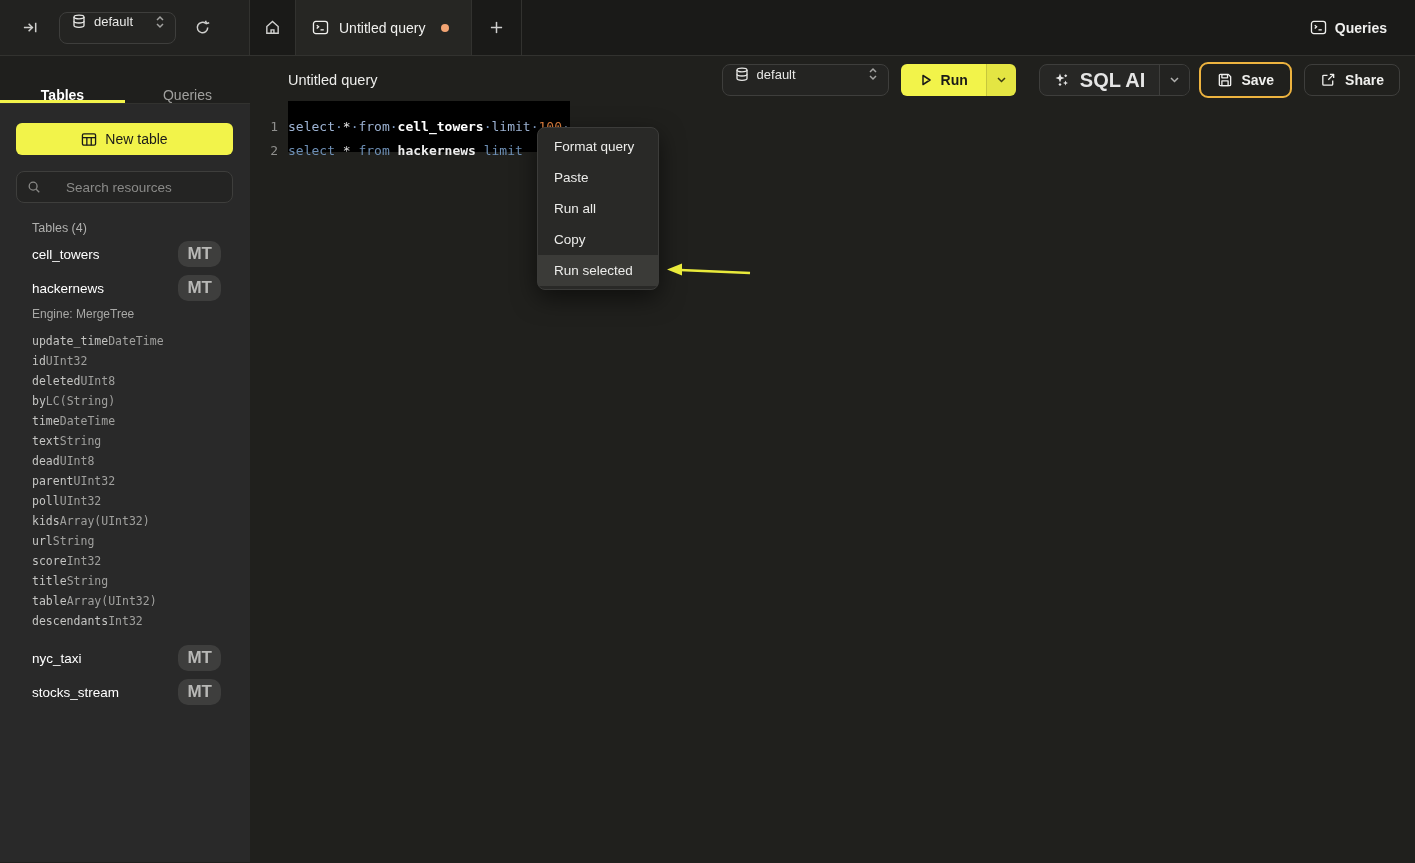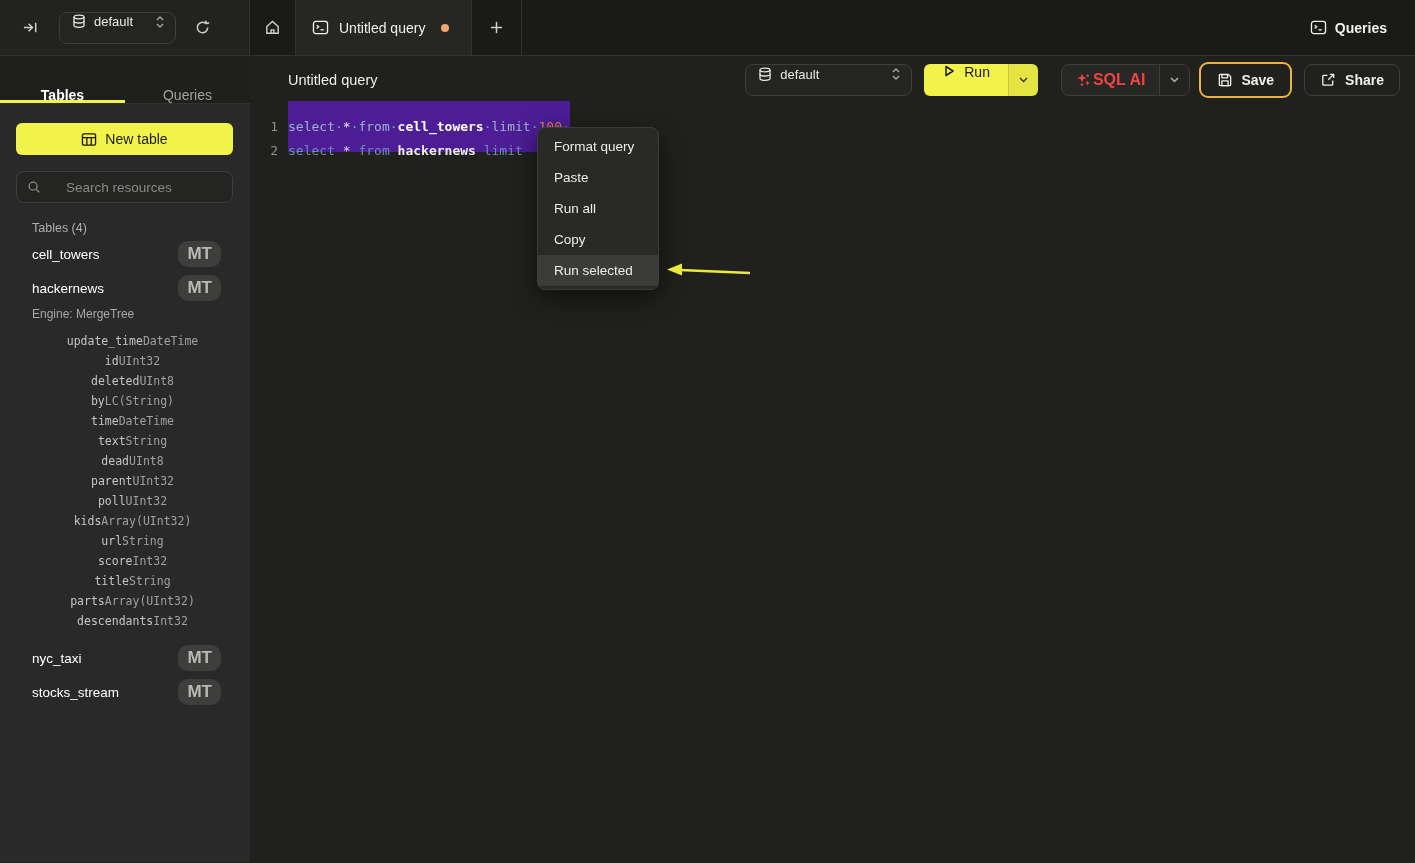--- a/index.html
+++ b/index.html
@@ -56,60 +56,60 @@
   .search-box input::placeholder { color:#8a8a88; }
   .section-title { margin:18px 0 2px 32px; font-size:12.5px; color:#b0b0ae; }
   .tables-list { flex:1; overflow:hidden; }
   .table-row { display:flex; align-items:center; justify-content:space-between;
     padding:0 29px 0 32px; height:34px; cursor:pointer; }
   .table-name { font-size:13.5px; font-weight:500; color:#ffffff; }
   .mt-badge { background:#3e3e3d; color:#b8b8b6; font-size:17px; font-weight:600;
     border-radius:10px; padding:3px 9px; }
   .engine-line { padding:2px 0 8px 32px; font-size:12px; color:#a8a8a6; }
   .columns { padding:2px 0 10px 0; }
-  .col-row { display:flex; justify-content:center; padding:0 17px 0 32px;
+  .col-row { display:flex; justify-content:flex-start; padding:0 17px 0 32px;
     height:20px; align-items:center;
     font-family:"DejaVu Sans Mono", monospace; font-size:11.5px; }
   .col-name { color:#c4c4c2; }
   .col-type { color:#a0a09e; }
 
   
   .main-header { height:48px; display:flex; align-items:center; padding:0 15px 0 38px; }
   .main-title { font-size:14.5px; color:#ededeb; }
   .spacer { flex:1; }
   .hdr-db { height:32px; width:167px; justify-content:space-between; margin-left:0; }
   .run-split { display:flex; height:32px; margin-left:12px; border-radius:6px; overflow:hidden; }
-  .run-main { display:flex; gap:8px; background:#f2f34a; border:none;
-    color:#1a1a18; font-size:14px; font-weight:400; padding:0 18px; cursor:pointer;
+  .run-main { display:flex; align-items:center; gap:8px; background:#f2f34a; border:none;
+    color:#1a1a18; font-size:14px; font-weight:700; padding:0 18px; cursor:pointer;
     border-right:1px solid rgba(0,0,0,0.18); font-family:"Liberation Sans", sans-serif; }
   .run-caret { width:29px; background:#e4e543; border:none; color:#3a3a12;
     display:flex; align-items:center; justify-content:center; cursor:pointer; }
   .sqlai { display:flex; height:32px; margin-left:23px; border:1px solid #3e3e3c;
     border-radius:8px; overflow:hidden; background:#272725; }
-  .sqlai-main { display:flex; align-items:center; gap:1px; background:transparent; border:none;
-    color:#ef4444; font-size:16px; font-weight:600; padding:0 14px; cursor:pointer;
+  .sqlai-main { display:flex; align-items:center; gap:10px; background:transparent; border:none;
+    color:#e5e5e5; font-size:20px; font-weight:600; padding:0 14px; cursor:pointer;
     font-family:"Liberation Sans", sans-serif; }
   .sqlai-caret { width:30px; background:#232321; border:none; border-left:1px solid #3e3e3c;
     color:#b0b0ae; display:flex; align-items:center; justify-content:center; cursor:pointer; }
   .save-btn { display:flex; align-items:center; gap:8px; height:36px; margin-left:9px;
     padding:12px 16px; background:#20201d; border:2px solid #edb33f; border-radius:9px;
     color:#f0f0ee; font-size:14px; font-weight:600; cursor:pointer;
     font-family:"Liberation Sans", sans-serif;justify-content:center; }
   .share-btn { display:flex; align-items:center; gap:9px; height:32px; margin-left:12px;
     padding:0 15px; background:transparent; border:1px solid #3e3e3c; border-radius:8px;
     color:#f0f0ee; font-size:14px; font-weight:600; cursor:pointer;
     font-family:"Liberation Sans", sans-serif; }
 
   
   .editor { position:relative; padding-top:10px; }
   .code-line { display:flex; height:24px; align-items:center;
     font-family:"DejaVu Sans Mono", monospace; font-size:13px; }
   .gutter { width:28px; text-align:right; color:#8f8f8d; flex:none; }
   .line-text { margin-left:10px; white-space:pre; }
-  .code-line.selected .line-text { background:#4c1d95; padding:18px 0; }
+  .code-line.selected .line-text { background:#000000; padding:18px 0; }
   .tk-kw { color:#6d8fb5; } .tk-op { color:#d8d8d8; }
   .tk-ident { color:#ececec; font-weight:bold; } .tk-num { color:#e0813f; }
   .tk-ws { color:transparent; }
   .selected .tk-kw { color:#9db3d3; } .selected .tk-op { color:#e8e8e8; }
   .selected .tk-ident { color:#ffffff; } .selected .tk-ws { color:#7e9cc4; }
 
   
   .ctx-menu { position:absolute; left:287px; top:71px; width:122px; padding:3px 0;
     background:#292927; border:1px solid #3c3c3a; border-radius:8px;
     box-shadow:0 8px 24px rgba(0,0,0,0.55); z-index:10; }
@@ -298,21 +298,21 @@
           </div>
           <div class="col-row">
             <span class="col-name">score</span>
             <span class="col-type">Int32</span>
           </div>
           <div class="col-row">
             <span class="col-name">title</span>
             <span class="col-type">String</span>
           </div>
           <div class="col-row">
-            <span class="col-name">parts</span>
+            <span class="col-name">table</span>
             <span class="col-type">Array(UInt32)</span>
           </div>
           <div class="col-row">
             <span class="col-name">descendants</span>
             <span class="col-type">Int32</span>
           </div>
         </div>
         <div class="table-row">
           <span class="table-name">nyc_taxi</span>
           <span class="mt-badge">MT</span>

